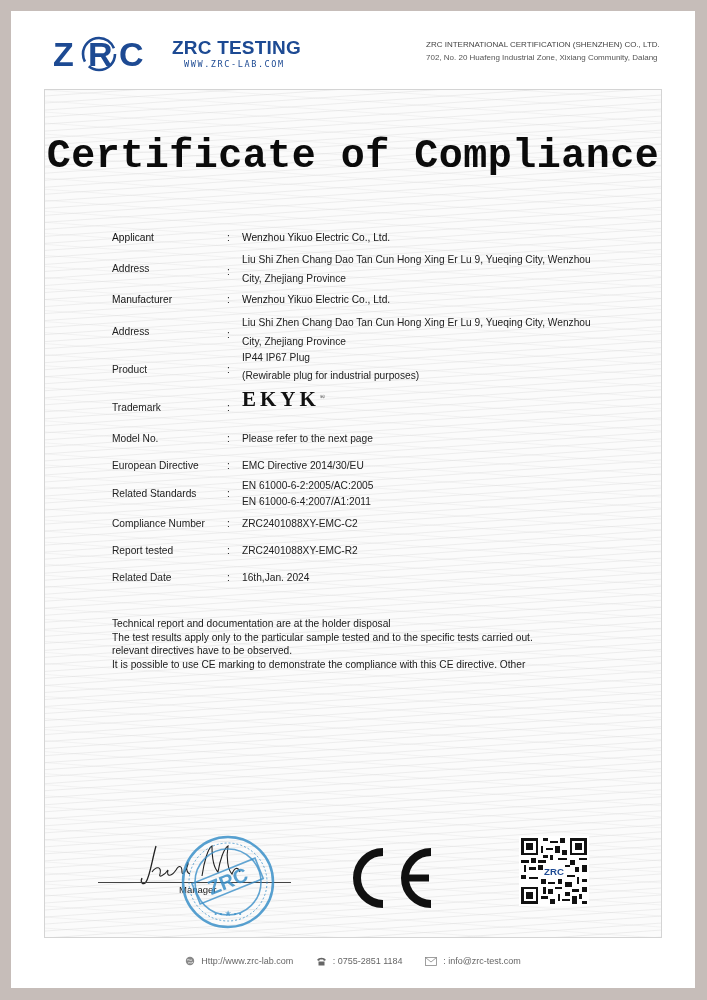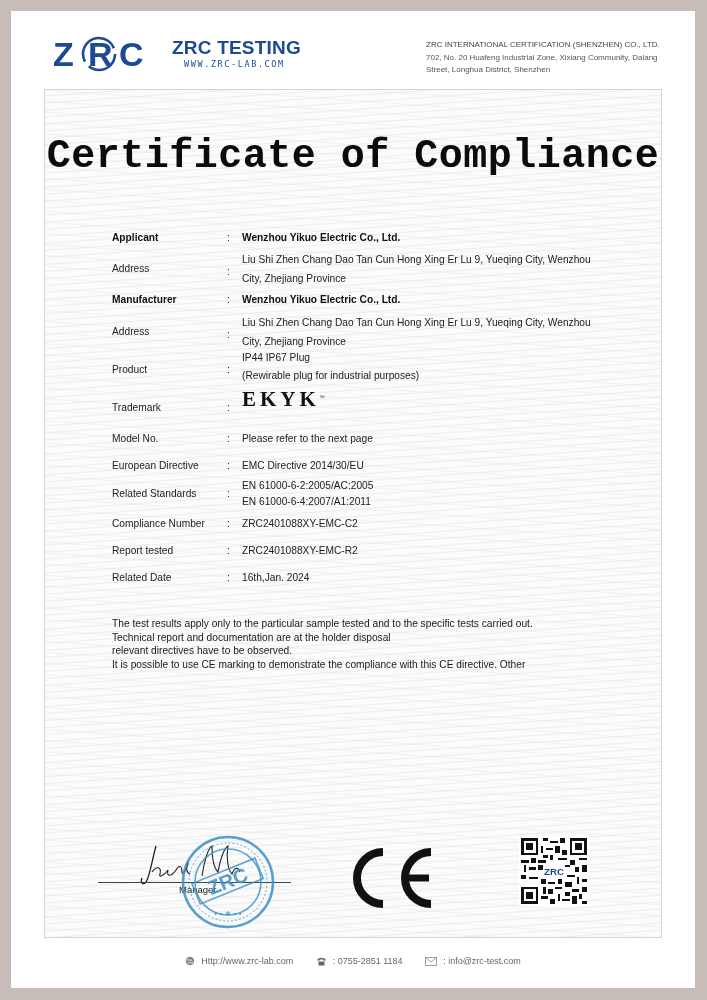--- a/index.html
+++ b/index.html
@@ -36,21 +36,21 @@
       repeating-linear-gradient(184deg, rgba(0,0,0,0) 0px, rgba(0,0,0,0) 9px, rgba(220,220,220,0.30) 10px, rgba(0,0,0,0) 11px);
   }
   .title {
     position:absolute; left:0; width:616px; top:44px; text-align:center;
     font-family:Liberation Mono, monospace; font-weight:bold; font-size:40px; color:#0b0b0b; letter-spacing:0.5px;
   }
   .row { position:absolute; left:67px; width:520px; font-size:10.2px; color:#222; }
   .row .label { position:absolute; left:0; }
   .row .colon { position:absolute; left:115px; }
   .row .value { position:absolute; left:130px; line-height:17px; white-space:nowrap; }
-  .row.bold .label, .row.bold .value { font-weight:bold; color:#111; }
+  .row.bold .label, .row.bold .value { font-weight:normal; color:#111; }
   .trademark {
     font-family:"Liberation Serif", serif; font-weight:bold; font-size:21px; letter-spacing:4px; color:#111;
   }
   .trademark sup { font-size:7px; letter-spacing:0; font-weight:normal; vertical-align:top; position:relative; top:-2px; }
 
   .notice {
     position:absolute; left:67px; top:527px; width:480px; font-size:10.2px; line-height:13.6px; color:#1a1a1a;
   }
   .notice p { margin:0; }
 
@@ -83,21 +83,20 @@
     </svg>
     <div class="logo-text">
       <div class="logo-title">ZRC TESTING</div>
       <div class="logo-url">WWW.ZRC-LAB.COM</div>
     </div>
   </div>
 
   <div class="company">
     <div class="name">ZRC INTERNATIONAL CERTIFICATION (SHENZHEN) CO., LTD.</div>
     <div>702, No. 20 Huafeng Industrial Zone, Xixiang Community, Dalang</div>
-    <div>Street, Longhua District, Shenzhen</div>
   </div>
 
   <div class="panel">
     <div class="title">Certificate of Compliance</div>
 
     <div class="row bold" style="top:142px">
       <span class="label">Applicant</span>
       <span class="colon">:</span>
       <span class="value" style="top:-3px">Wenzhou Yikuo Electric Co., Ltd.</span>
     </div>
@@ -166,22 +165,22 @@
       <span class="value" style="top:-3px">ZRC2401088XY-EMC-R2</span>
     </div>
 
     <div class="row" style="top:482px">
       <span class="label">Related Date</span>
       <span class="colon">:</span>
       <span class="value" style="top:-3px">16th,Jan. 2024</span>
     </div>
 
     <div class="notice">
+      <p>Technical report and documentation are at the holder disposal</p>
       <p>The test results apply only to the particular sample tested and to the specific tests carried out.</p>
-      <p>Technical report and documentation are at the holder disposal</p>
       <p>relevant directives have to be observed.</p>
       <p>It is possible to use CE marking to demonstrate the compliance with this CE directive. Other</p>
     </div>
 
     <div class="sig-area">
       <svg class="signature" width="110" height="50" viewBox="0 0 110 50">
         <path d="M18 4 C 14 18, 12 34, 8 40 C 5 44, 2 40, 4 36" fill="none" stroke="#222" stroke-width="1.3"></path>
         <path d="M14 30 C 18 24, 24 24, 22 32 C 20 36, 26 34, 30 28 C 28 36, 34 34, 38 28 C 40 24, 44 22, 44 30 C 44 34, 48 30, 50 22 C 50 16, 46 30, 52 32" fill="none" stroke="#222" stroke-width="1.1"></path>
         <path d="M64 34 C 66 20, 70 6, 74 4 C 74 16, 76 26, 80 30 C 82 18, 86 6, 90 4 C 88 16, 90 28, 94 32 C 96 26, 100 24, 102 30" fill="none" stroke="#222" stroke-width="1.1"></path>
       </svg>

